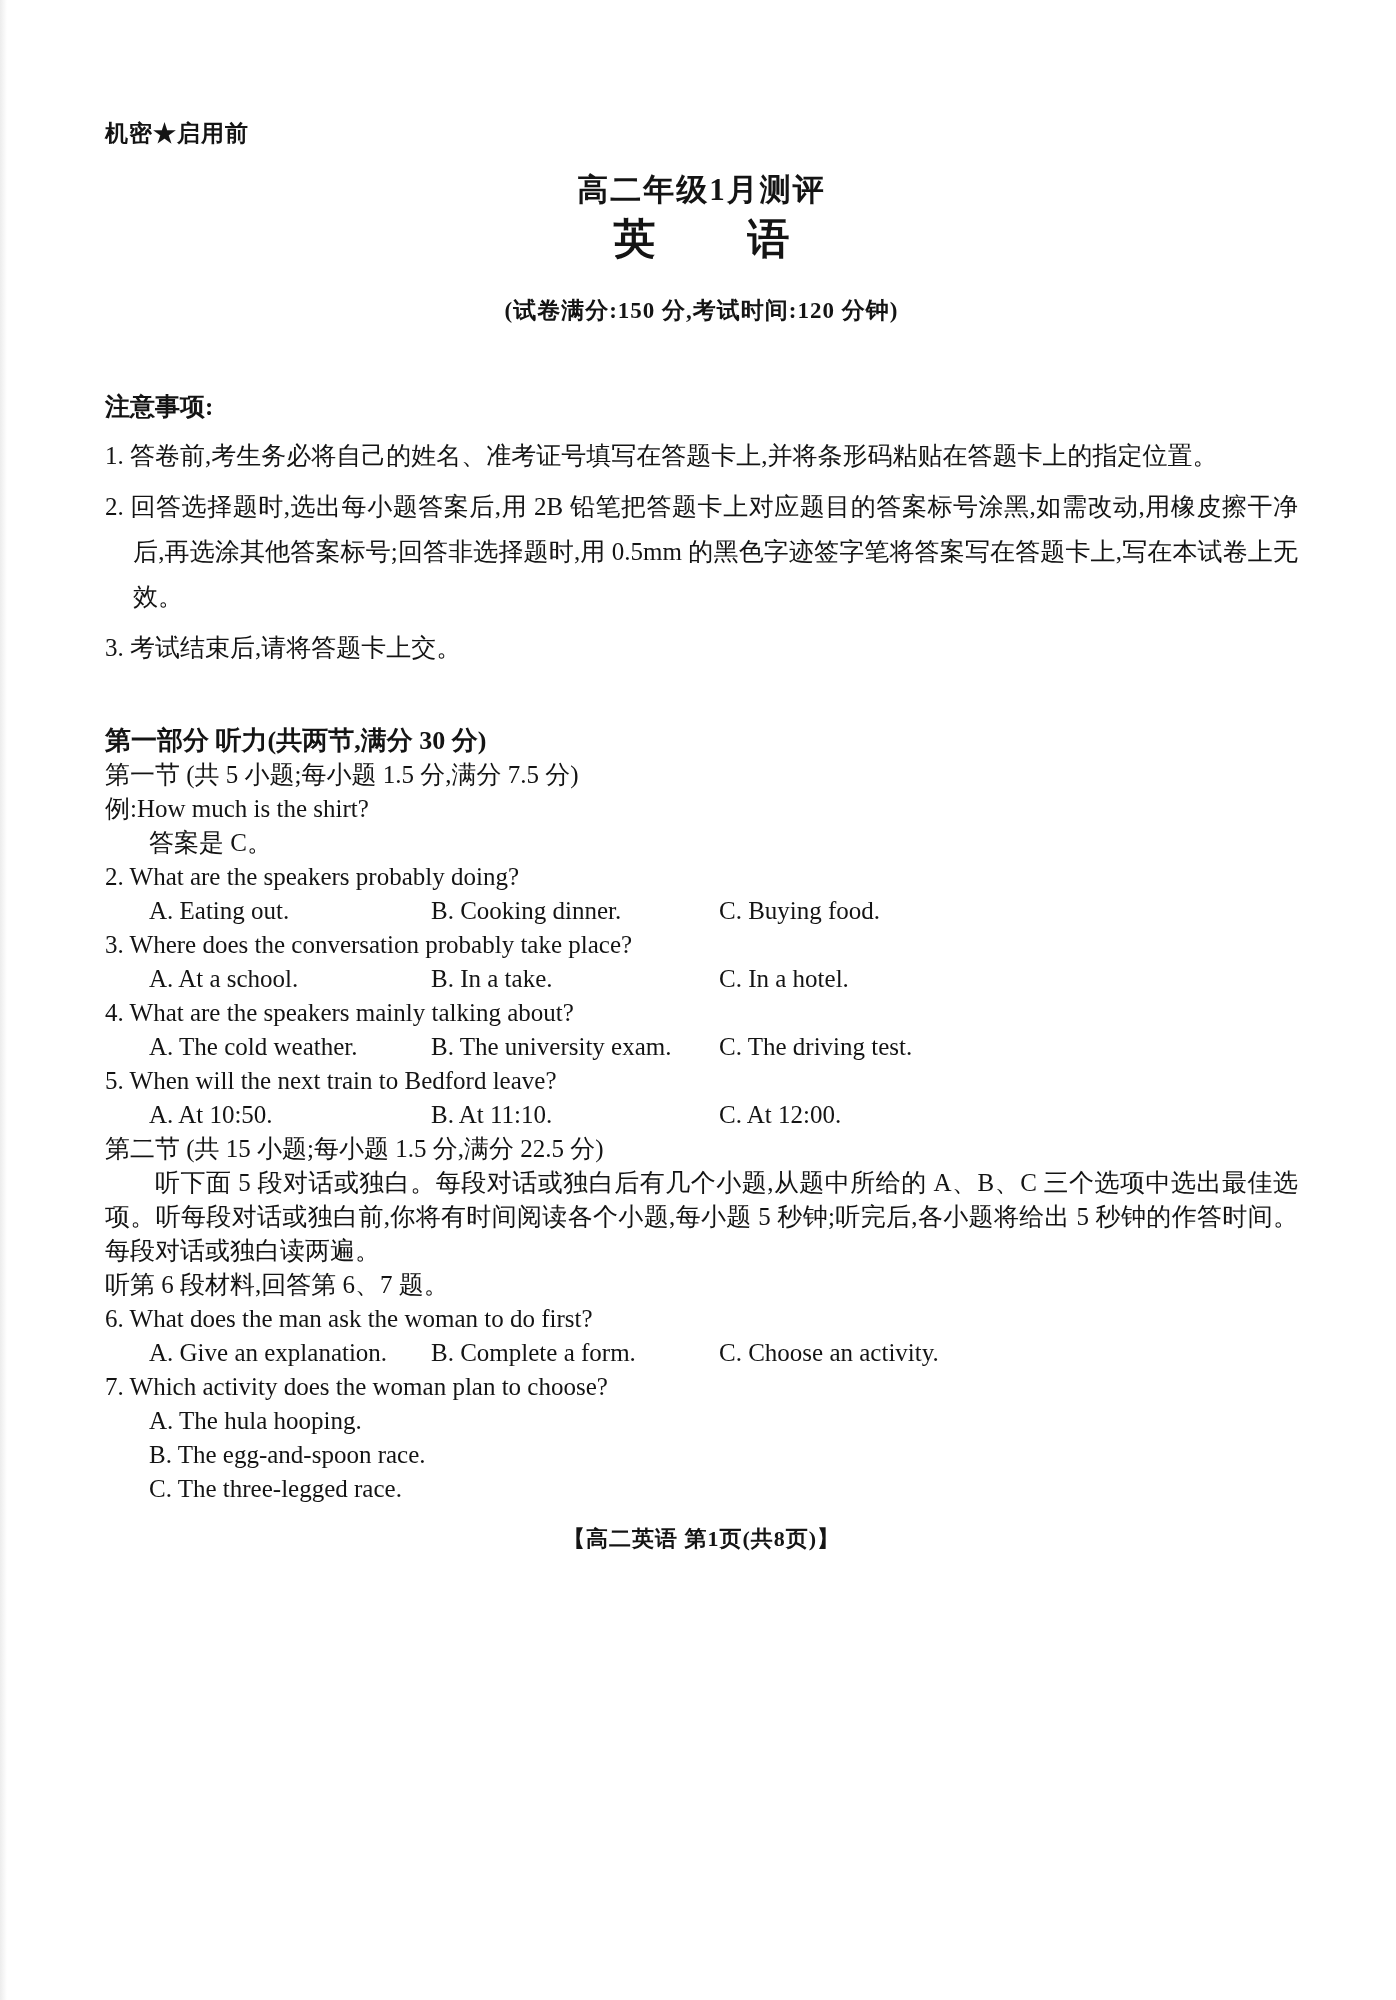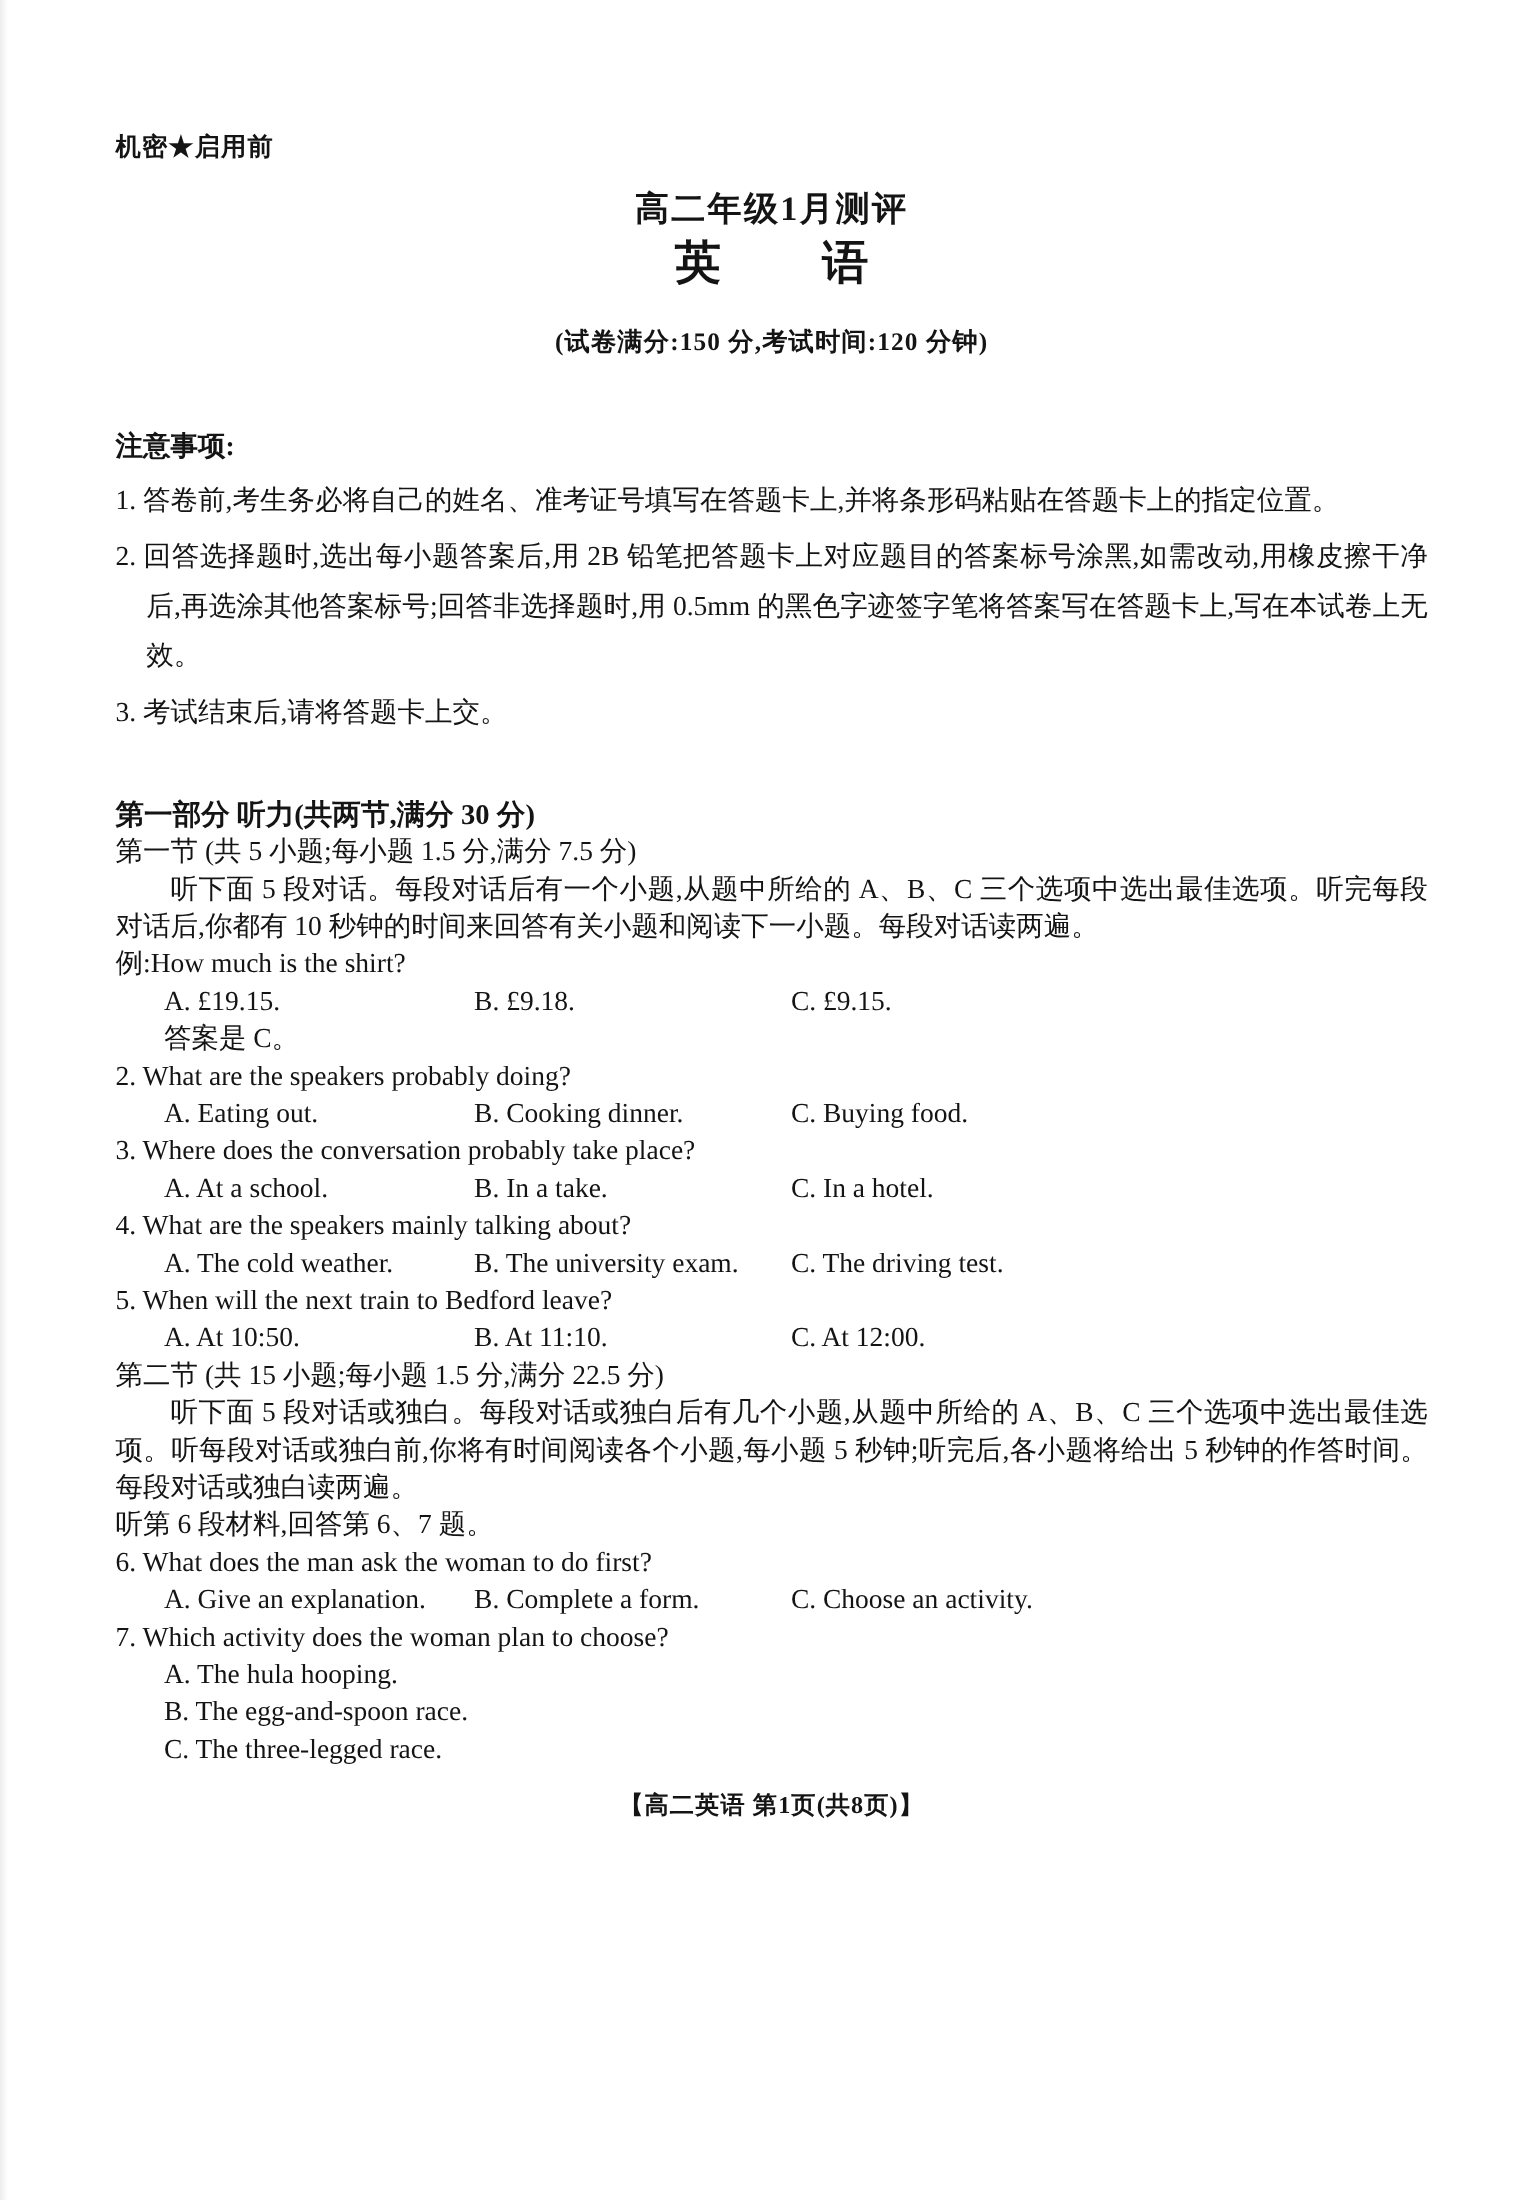--- a/index.html
+++ b/index.html
@@ -110,29 +110,23 @@
     <div class="notice-item">2. 回答选择题时,选出每小题答案后,用 2B 铅笔把答题卡上对应题目的答案标号涂黑,如需改动,用橡皮擦干净后,再选涂其他答案标号;回答非选择题时,用 0.5mm 的黑色字迹签字笔将答案写在答题卡上,写在本试卷上无效。</div>
     <div class="notice-item">3. 考试结束后,请将答题卡上交。</div>
   </div>
 
   <div class="part-heading">第一部分  听力(共两节,满分 30 分)</div>
 
   <div class="bodytext">
 
     <div class="section-heading">第一节  (共 5 小题;每小题 1.5 分,满分 7.5 分)</div>
 
-    <div class="instructions">听下面 5 段对话。每段对话后有一个小题,从题中所给的 A、B、C 三个选项中选出最佳选项。听完每段对话后,你都有 10 秒钟的时间来回答有关小题和阅读下一小题。每段对话读两遍。</div>
 
     <div class="plainline">例:How much is the shirt?</div>
 
-    <div class="opts-row">
-      <span class="opt-a">A. £19.15.</span>
-      <span class="opt-b">B. £9.18.</span>
-      <span class="opt-c">C. £9.15.</span>
-    </div>
 
     <div class="opts-col">答案是 C。</div>
 
 
     <div>
       <div class="plainline">2. What are the speakers probably doing?</div>
       <div class="opts-row">
         <span class="opt-a">A. Eating out.</span>
         <span class="opt-b">B. Cooking dinner.</span>
         <span class="opt-c">C. Buying food.</span>

